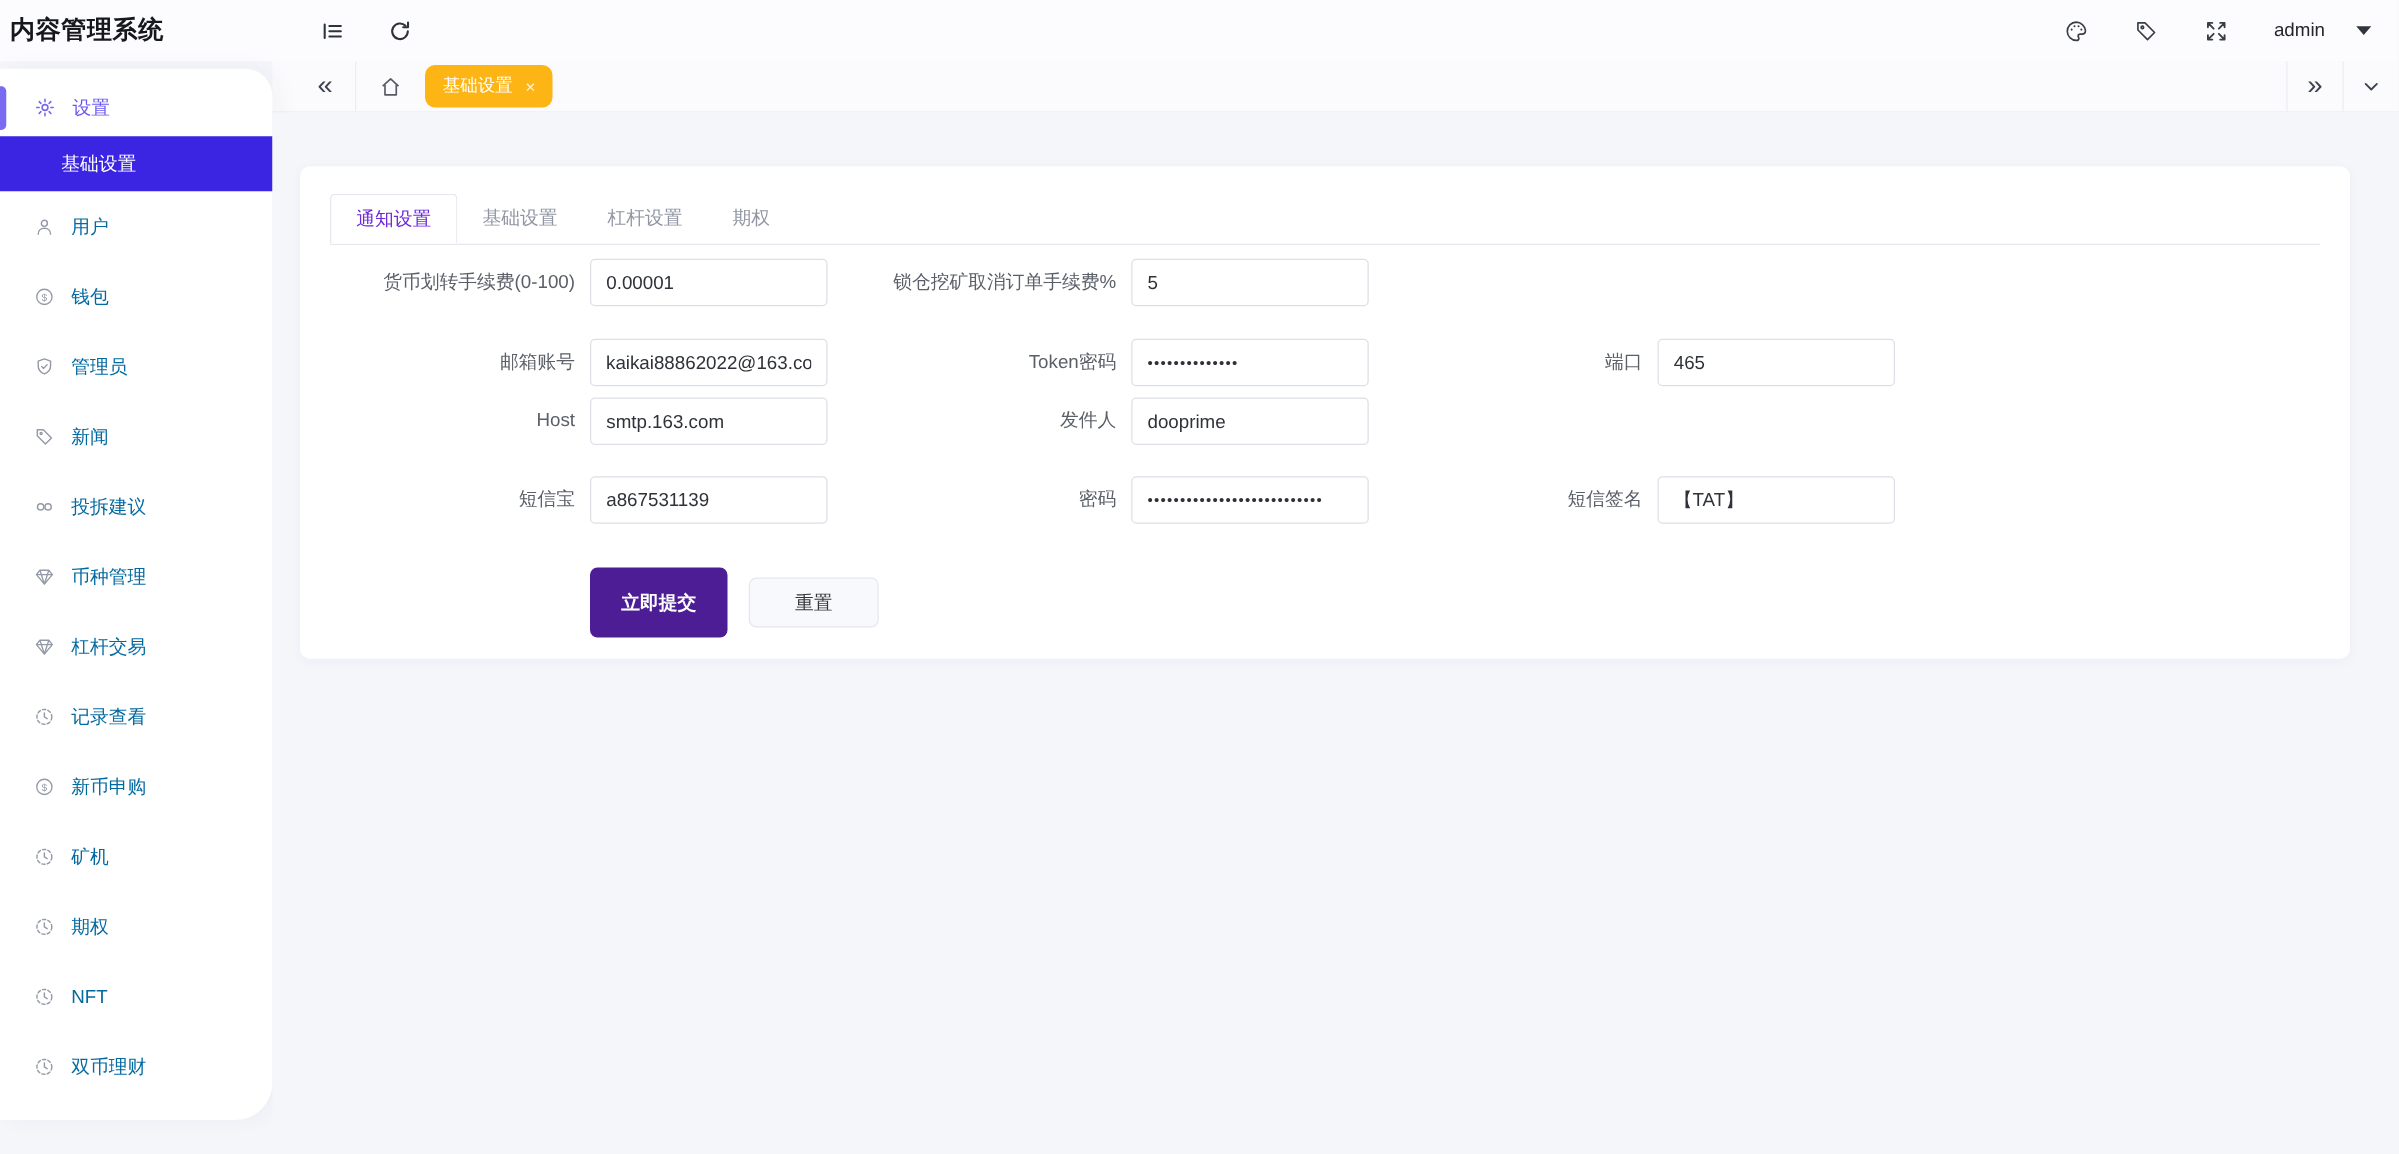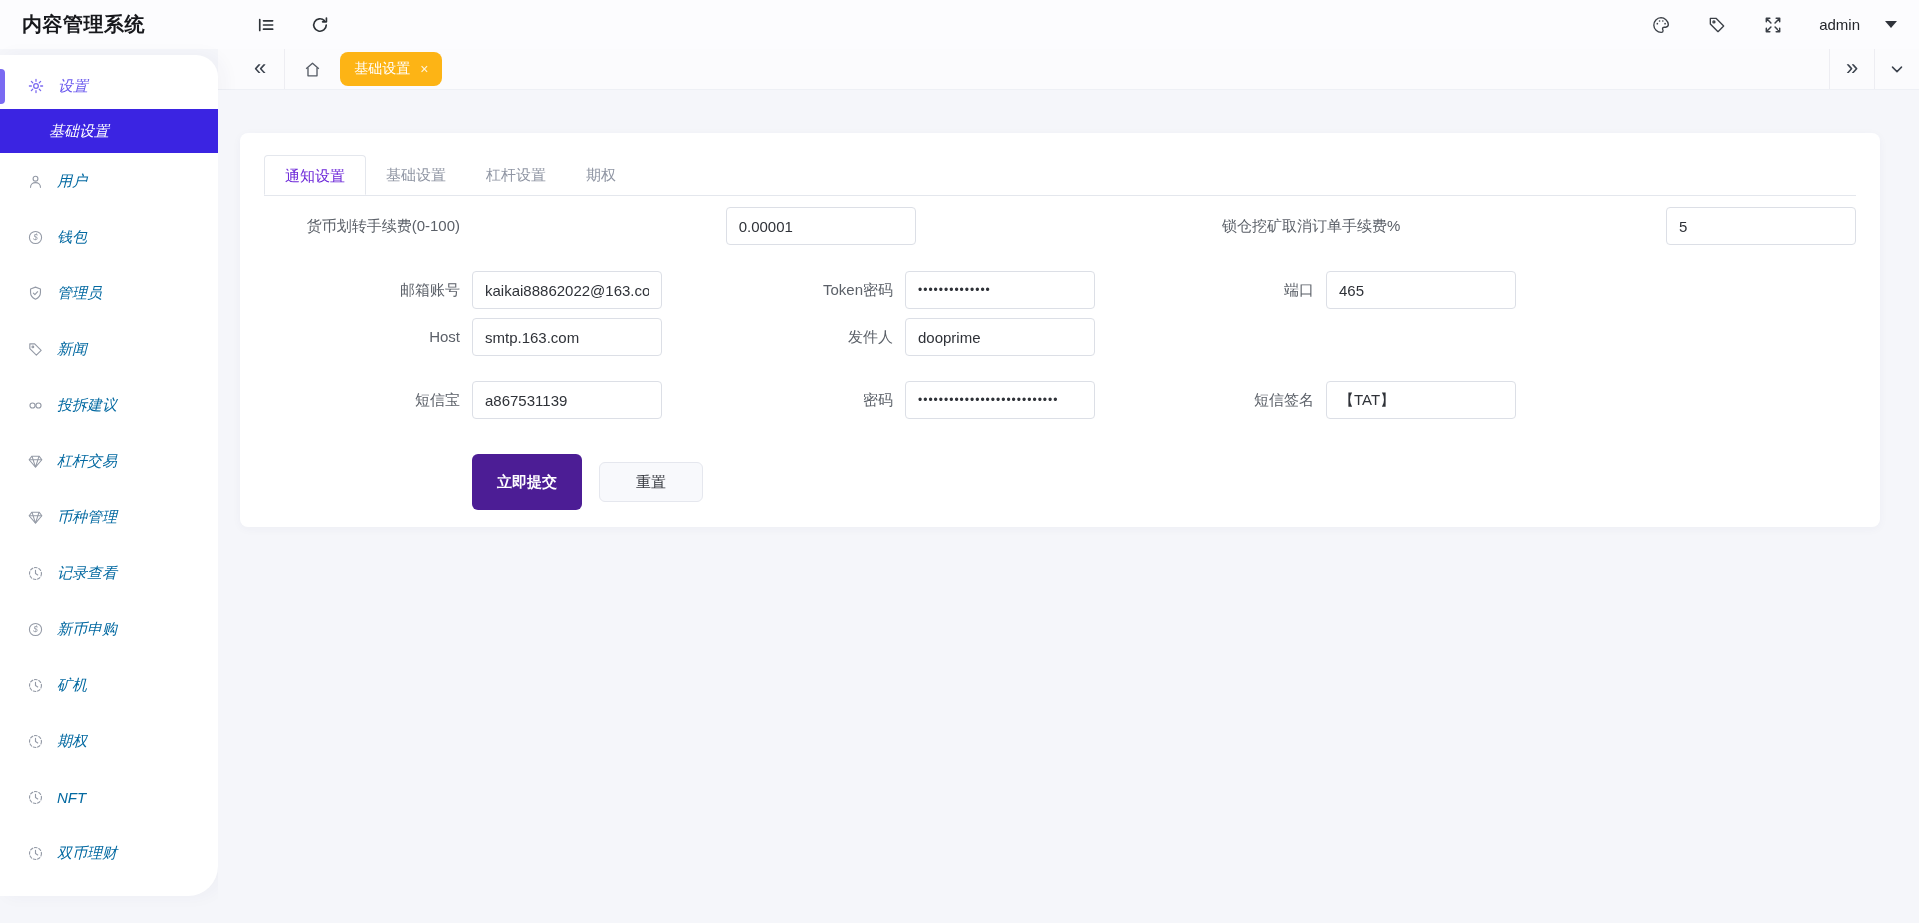--- a/index.html
+++ b/index.html
@@ -5,21 +5,21 @@
   * { margin:0; padding:0; box-sizing:border-box; }
   html,body { width:1919px; height:923px; overflow:hidden; }
   body {
     font-family: "Liberation Sans", "DejaVu Sans", sans-serif;
     background:#f5f6fa; color:#303133; position:relative;
   }
   svg { display:block; }
 
   
   .topband { position:absolute; left:0; top:0; width:1919px; height:49px; background:#fcfcfe; }
-  .brand { position:absolute; left:22px; top:0; height:49px; line-height:49px;
+  .brand { position:absolute; left:8px; top:0; height:49px; line-height:49px;
            font-size:20px; font-weight:bold; color:#17181c; letter-spacing:0.5px; }
   .navbar { position:absolute; left:218px; right:0; top:0; height:49px;
             display:flex; align-items:center; }
   .nav-left { display:flex; align-items:center; gap:34px; padding-left:38px; color:#2e3338; }
   .nav-right { margin-left:auto; display:flex; align-items:center; gap:36px; padding-right:22px; color:#3a3f46; }
   .nav-ic { width:20px; height:20px; cursor:pointer; }
   .admin-box { display:flex; align-items:center; gap:25px; cursor:pointer; }
   .admin-name { font-size:15px; color:#24262b; }
   .caret { width:0; height:0; border-left:6px solid transparent; border-right:6px solid transparent;
            border-top:7px solid #30343b; }
@@ -36,21 +36,21 @@
               font-size:14px; cursor:pointer; }
   .tag-close { font-size:14px; color:rgba(255,255,255,0.85); cursor:pointer; }
   .tb-right { margin-left:auto; display:flex; align-items:center; height:100%; }
   .tb-btn { width:44px; height:40px; display:flex; align-items:center; justify-content:center;
             color:#3c434e; cursor:pointer; }
   .tb-btn.expand { font-size:22px; padding-bottom:3px; }
 
   
   .side-panel { position:absolute; left:0; top:55px; width:218px; height:841px;
                 background:#ffffff; border-radius:0 22px 30px 0;
-                box-shadow:6px 0 18px rgba(40,40,90,0.04);font-style:italic; }
+                box-shadow:6px 0 18px rgba(40,40,90,0.04); }
   .parent-item { position:relative; height:46px; margin-top:8px; display:flex; align-items:center;
                  padding-left:27px; gap:13px; color:#6a58ee; cursor:pointer; }
   .parent-item .p-ic { width:18px; height:18px; color:#7a68f0; }
   .parent-item .p-label { font-size:15px; }
   .active-bar { position:absolute; left:0; top:6px; width:5px; height:35px;
                 background:#7a6af2; border-radius:0 4px 4px 0; }
   .submenu-item { height:44px; background:#3b24e2; color:#ffffff; display:flex; align-items:center;
                   padding-left:49px; font-size:15px; cursor:pointer; }
   .side-item { height:56px; display:flex; align-items:center; padding-left:27px; gap:13px;
                color:#0369a1; cursor:pointer; }
@@ -60,21 +60,21 @@
   
   .content { position:absolute; left:218px; right:0; top:90px; bottom:0; background:#f5f6fa; }
   .card { position:absolute; left:22px; top:43px; width:1640px; height:394px; background:#ffffff;
           border-radius:8px; box-shadow:0 2px 10px rgba(40,40,90,0.04); padding:22px 24px 0 24px; }
   .tabs { display:flex; border-bottom:1px solid #e4e7ed; }
   .tab { height:40px; line-height:40px; padding:0 20px; font-size:15px; color:#8f95a3; cursor:pointer; }
   .tab.active { color:#6d28d9; background:#fff; border:1px solid #e4e7ed; border-bottom:1px solid #fff;
                 margin-bottom:-1px; border-radius:4px 4px 0 0; }
 
   .frow { display:flex; align-items:center; }
-  .r1 { margin-top:11px;justify-content:space-between; } .r2 { margin-top:26px; } .r3 { margin-top:9px; }
+  .r1 { margin-top:11px; } .r2 { margin-top:26px; } .r3 { margin-top:9px; }
   .r4 { margin-top:25px; }
   .flabel { font-size:15px; color:#5b6068; text-align:right; padding-right:12px; line-height:38px; }
   .w1 { width:208px; } .w2 { width:243px; } .w3 { width:231px; }
   .finput { width:190px; height:38px; border:1px solid #dcdfe6; border-radius:4px; background:#fff;
             padding:0 12px; font-size:15px; color:#2f3238; outline:none;
             font-family:"Liberation Sans","DejaVu Sans",sans-serif; }
   .finput.pw { font-size:12px; letter-spacing:1px; }
   .btn-row { margin-top:35px; margin-left:208px; display:flex; align-items:center; gap:17px; }
   .btn-submit { height:56px; padding:0 25px; background:#4c1d95; color:#fff; border:none;
                 border-radius:6px; font-size:15px; font-weight:bold; cursor:pointer;
@@ -244,27 +244,27 @@
   <div class="side-item">
     <svg class="s-ic">
         <use href="#i-link"></use>
       </svg>
     <span class="s-label">投拆建议</span>
   </div>
   <div class="side-item">
     <svg class="s-ic">
         <use href="#i-gem"></use>
       </svg>
+    <span class="s-label">币种管理</span>
+  </div>
+  <div class="side-item">
+    <svg class="s-ic">
+        <use href="#i-gem"></use>
+      </svg>
     <span class="s-label">杠杆交易</span>
-  </div>
-  <div class="side-item">
-    <svg class="s-ic">
-        <use href="#i-gem"></use>
-      </svg>
-    <span class="s-label">币种管理</span>
   </div>
   <div class="side-item">
     <svg class="s-ic">
         <use href="#i-history"></use>
       </svg>
     <span class="s-label">记录查看</span>
   </div>
   <div class="side-item">
     <svg class="s-ic">
         <use href="#i-dollar"></use>

